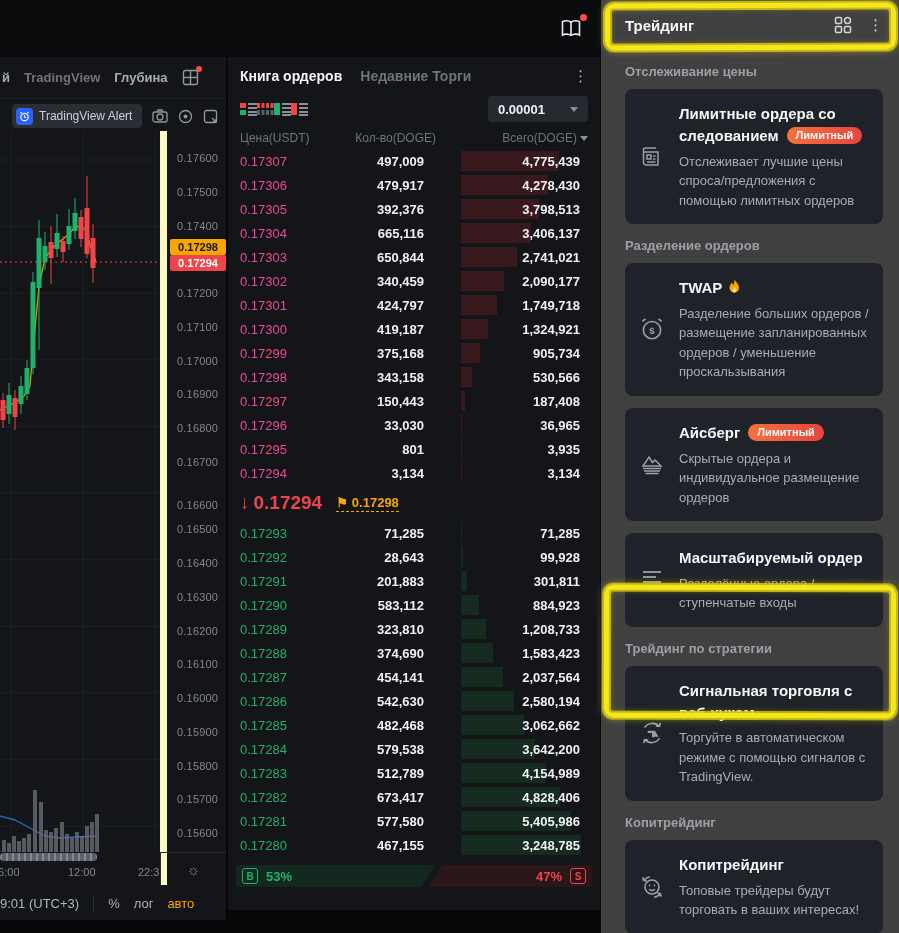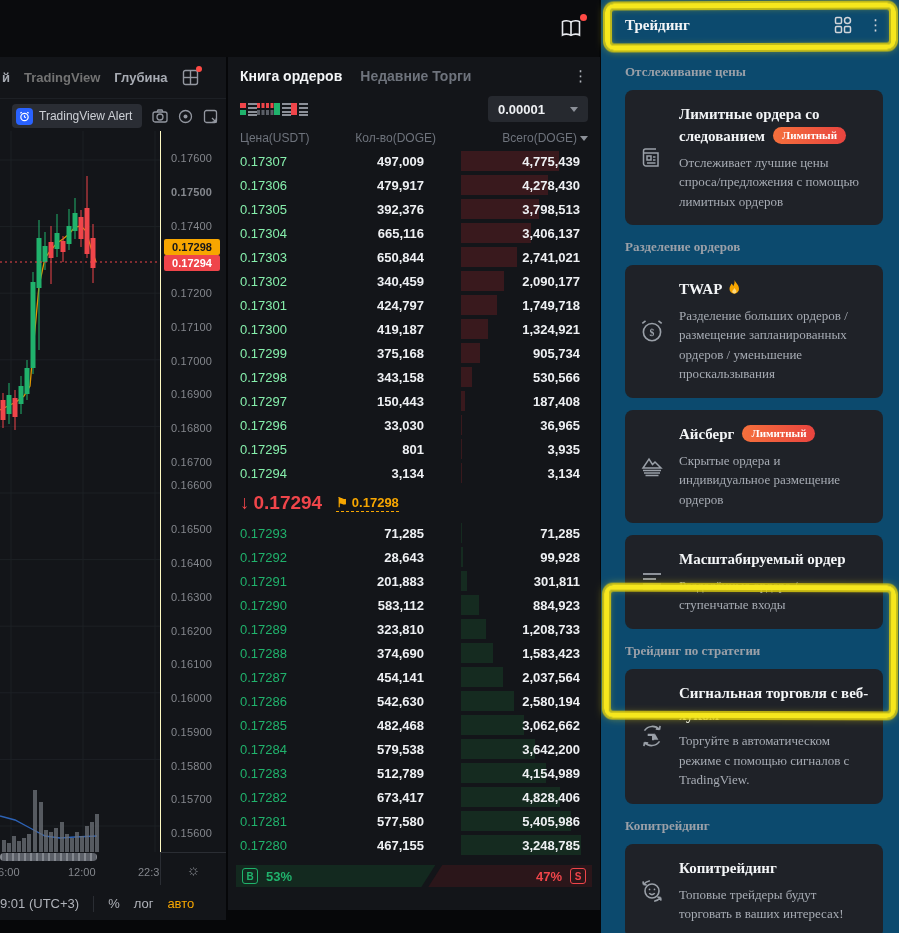--- a/index.html
+++ b/index.html
@@ -18,21 +18,21 @@
   .tab { font-size:13px; font-weight:700; color:#a7abb3; cursor:pointer; white-space:nowrap; }
   .tab.orange { color:#737373; }
   .icon-btn { color:#9397a0; display:inline-flex; align-items:center; position:relative; cursor:pointer; }
   .icon-btn .reddot { position:absolute; right:-3px; top:-3px; width:6px; height:6px; border-radius:50%; background:#ff4a45; }
   #alert-row { position:absolute; left:0; top:42px; width:100%; height:34px; display:flex; align-items:center; gap:10px; padding-left:12px; }
   #alert-pill { display:flex; align-items:center; gap:6px; background:#2a2d34; border-radius:4px; height:24px; padding:0 10px 0 4px; cursor:pointer; }
   #alert-pill .blue-sq { width:17px; height:17px; border-radius:4px; background:#2962ff; display:flex; align-items:center; justify-content:center; }
   #alert-pill span.lbl { font-size:12px; color:#cdd0d6; }
 
   #chart-area { position:absolute; left:0; top:74px; width:160px; height:721px; }
-  #price-axis { position:absolute; left:160px; top:74px; width:66px; height:754px; border-left:1px solid #fef9c3; }
+  #price-axis { position:absolute; left:160px; top:74px; width:66px; height:754px; border-left:7px solid #fef9c3; }
   .axis-label { position:absolute; left:10px; font-size:11px; color:#84878d; letter-spacing:.2px; }
   .axis-badge { position:absolute; left:3px; width:56px; height:16px; border-radius:2px; font-size:11px; font-weight:700; display:flex; align-items:center; justify-content:center; }
   .axis-badge.flagged { background:#f7a600; color:#14161a; }
   .axis-badge.last { background:#ef454a; color:#fff; }
   #axis-bottom { position:absolute; left:160px; top:795px; width:66px; height:33px; border-left:1px solid #2a2d33; border-top:1px solid #2a2d33; display:flex; align-items:center; justify-content:center; color:#84878d; font-size:15px; }
   #scrubber { position:absolute; left:0; top:796px; width:97px; height:8px; border-radius:4px;
     background:repeating-linear-gradient(90deg,#84888f 0 2px,#5c6068 2px 6px); }
   #time-row { position:absolute; left:0; top:806px; width:160px; height:20px; font-size:11px; color:#84878d; }
   #time-row .t { position:absolute; top:3px; }
   #chart-toolbar { position:absolute; left:0; top:830px; width:226px; height:33px; display:flex; align-items:center; gap:14px; font-size:13px; color:#b0b3ba; padding-left:0; }
@@ -50,42 +50,42 @@
   #ob-modes { display:flex; align-items:center; height:34px; padding:6px 12px 0; }
   #ob-precision { margin-left:auto; width:100px; height:26px; background:#26292f; border-radius:4px; display:flex; align-items:center; justify-content:space-between; padding:0 10px; cursor:pointer; }
   #ob-precision .val { color:#eef0f3; font-size:13px; font-weight:600; }
   .caret { width:0; height:0; border-left:4px solid transparent; border-right:4px solid transparent; border-top:5px solid #8c9098; }
   #ob-cols { display:flex; height:26px; align-items:center; padding:4px 12px 0; font-size:12px; color:#6e737c; }
   #ob-cols .c1 { width:110px; }
   #ob-cols .c2 { width:86px; text-align:right; }
   #ob-cols .c3 { flex:1; text-align:right; display:flex; justify-content:flex-end; align-items:center; gap:3px; }
   .ob-row { position:relative; height:24px; display:flex; align-items:center; padding:0 20px 0 12px; font-size:13px; cursor:pointer; }
   .ob-row .price { width:98px; font-weight:500; }
-  .ob-row.ask .price { color:#86efac; }
+  .ob-row.ask .price { color:#ec4899; }
   .ob-row.bid .price { color:#20b26c; }
   .ob-row .qty { width:86px; text-align:right; color:#eef0f3; font-weight:600; }
   .ob-row .total { flex:1; text-align:right; color:#eef0f3; font-weight:600; position:relative; z-index:2; }
   .ob-row .depth { position:absolute; left:233px; top:2px; height:20px; z-index:1; }
   .ob-row.ask .depth { background:#39191d; }
   .ob-row.bid .depth { background:#152b20; }
   #ob-mid { height:36px; display:flex; align-items:center; gap:14px; padding:0 12px; }
   #ob-mid .last { color:#ef454a; font-size:19px; font-weight:700; display:flex; align-items:center; gap:4px; }
   #ob-mid .flagprice { color:#f7a600; font-size:13px; font-weight:700; border-bottom:1px dashed #f7a600; padding-bottom:1px; display:flex; align-items:center; gap:4px; cursor:pointer; }
   #ob-ratio { position:relative; margin:8px 8px 0; height:22px; }
   #ob-ratio .side { position:absolute; top:0; bottom:0; display:flex; align-items:center; }
   #ob-ratio .buy { left:0; width:56%; background:#13291f; clip-path:polygon(0 0,100% 0,calc(100% - 14px) 100%,0 100%); padding-left:6px; gap:8px; }
   #ob-ratio .sell { right:0; width:46%; background:#2b161a; clip-path:polygon(14px 0,100% 0,100% 100%,0 100%); justify-content:flex-end; padding-right:6px; gap:8px; }
   .bs-badge { width:16px; height:16px; border-radius:3px; font-size:10px; font-weight:700; display:flex; align-items:center; justify-content:center; border:1px solid; }
   .bs-badge.b { color:#20b26c; border-color:#20b26c; }
   .bs-badge.s { color:#ef454a; border-color:#ef454a; }
   #ob-ratio .pct.b { color:#20b26c; font-size:13px; font-weight:700; }
   #ob-ratio .pct.s { color:#ef454a; font-size:13px; font-weight:700; }
 
   
-  #right-panel { position:absolute; left:601px; top:0; width:298px; height:933px; background:#0c4a6e; overflow:hidden;font-family:Liberation Serif, serif; }
+  #right-panel { position:absolute; left:601px; top:0; width:298px; height:933px; background:#404040; overflow:hidden; }
   #rp-header { height:50px; display:flex; align-items:center; padding:0 16px 0 24px; }
   #rp-header .title { font-size:15px; font-weight:700; color:#f3f5f7; }
   #rp-header .hicons { margin-left:auto; display:flex; align-items:center; gap:16px; color:#d2d5da; }
   #rp-body { padding:8px 16px 0 24px; }
   .section-label { font-size:13px; font-weight:700; color:#9ba0a8; margin:14px 0 10px; }
   .section-label.first { margin-top:6px; }
   .card { background:#1f2228; border-radius:8px; padding:14px 14px 14px 10px; display:flex; gap:10px; margin-bottom:12px; cursor:pointer; }
   .card .cicon { width:34px; display:flex; align-items:center; justify-content:center; color:#9aa0a8; flex:none; }
   .card .cbody { flex:1; }
   .card .ctitle { font-size:15px; font-weight:700; color:#f3f5f7; line-height:1.45; display:inline; }
@@ -232,29 +232,29 @@
           <line x1="87" y1="176" x2="87" y2="258" stroke="#ef454a" stroke-width="1"></line>
           <rect x="84.5" y="208" width="5" height="46" fill="#ef454a"></rect>
           <line x1="93" y1="224" x2="93" y2="283" stroke="#ef454a" stroke-width="1"></line>
           <rect x="90.5" y="238" width="5" height="30" fill="#ef454a"></rect>
           <line x1="0" y1="262" x2="160" y2="262" stroke="#ef454a" stroke-width="1" stroke-dasharray="2,3"></line>
         </svg>
       </div>
 
     <div id="price-axis">
         <span class="axis-label" style="top: 21px;">0.17600</span>
-        <span class="axis-label" style="top: 54.75px; font-weight: bold;">0.17500</span>
+        <span class="axis-label" style="top: 54.75px;">0.17500</span>
         <span class="axis-label" style="top: 88.5px;">0.17400</span>
         <span class="axis-label" style="top: 156px;">0.17200</span>
         <span class="axis-label" style="top: 189.75px;">0.17100</span>
         <span class="axis-label" style="top: 223.5px;">0.17000</span>
         <span class="axis-label" style="top: 257.25px;">0.16900</span>
         <span class="axis-label" style="top: 291px;">0.16800</span>
         <span class="axis-label" style="top: 324.75px;">0.16700</span>
-        <span class="axis-label" style="top: 348px;">0.16600</span>
+        <span class="axis-label" style="top: 368px;">0.16600</span>
         <span class="axis-label" style="top: 392.25px;">0.16500</span>
         <span class="axis-label" style="top: 426px;">0.16400</span>
         <span class="axis-label" style="top: 459.75px;">0.16300</span>
         <span class="axis-label" style="top: 493.5px;">0.16200</span>
         <span class="axis-label" style="top: 527.25px;">0.16100</span>
         <span class="axis-label" style="top: 561px;">0.16000</span>
         <span class="axis-label" style="top: 594.75px;">0.15900</span>
         <span class="axis-label" style="top: 628.5px;">0.15800</span>
         <span class="axis-label" style="top: 662.25px;">0.15700</span>
         <span class="axis-label" style="top: 696px;">0.15600</span>

